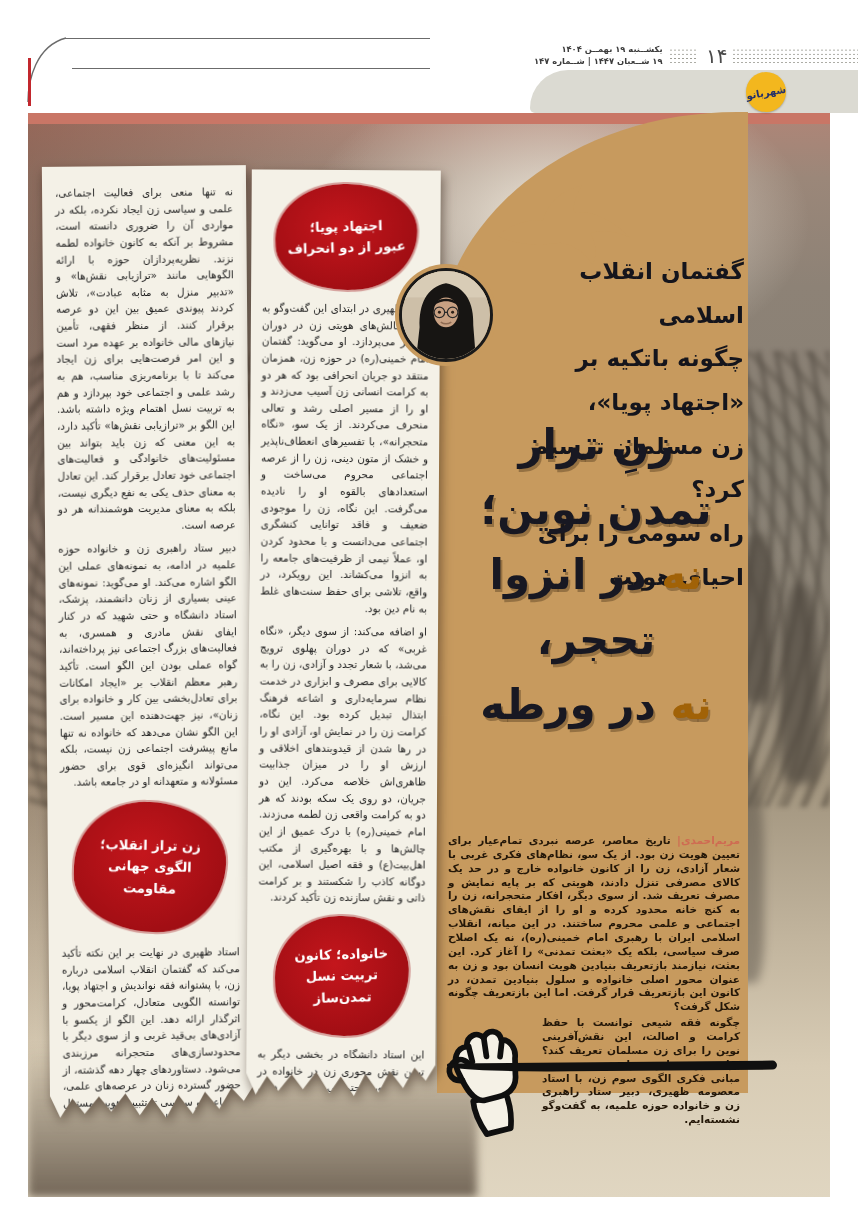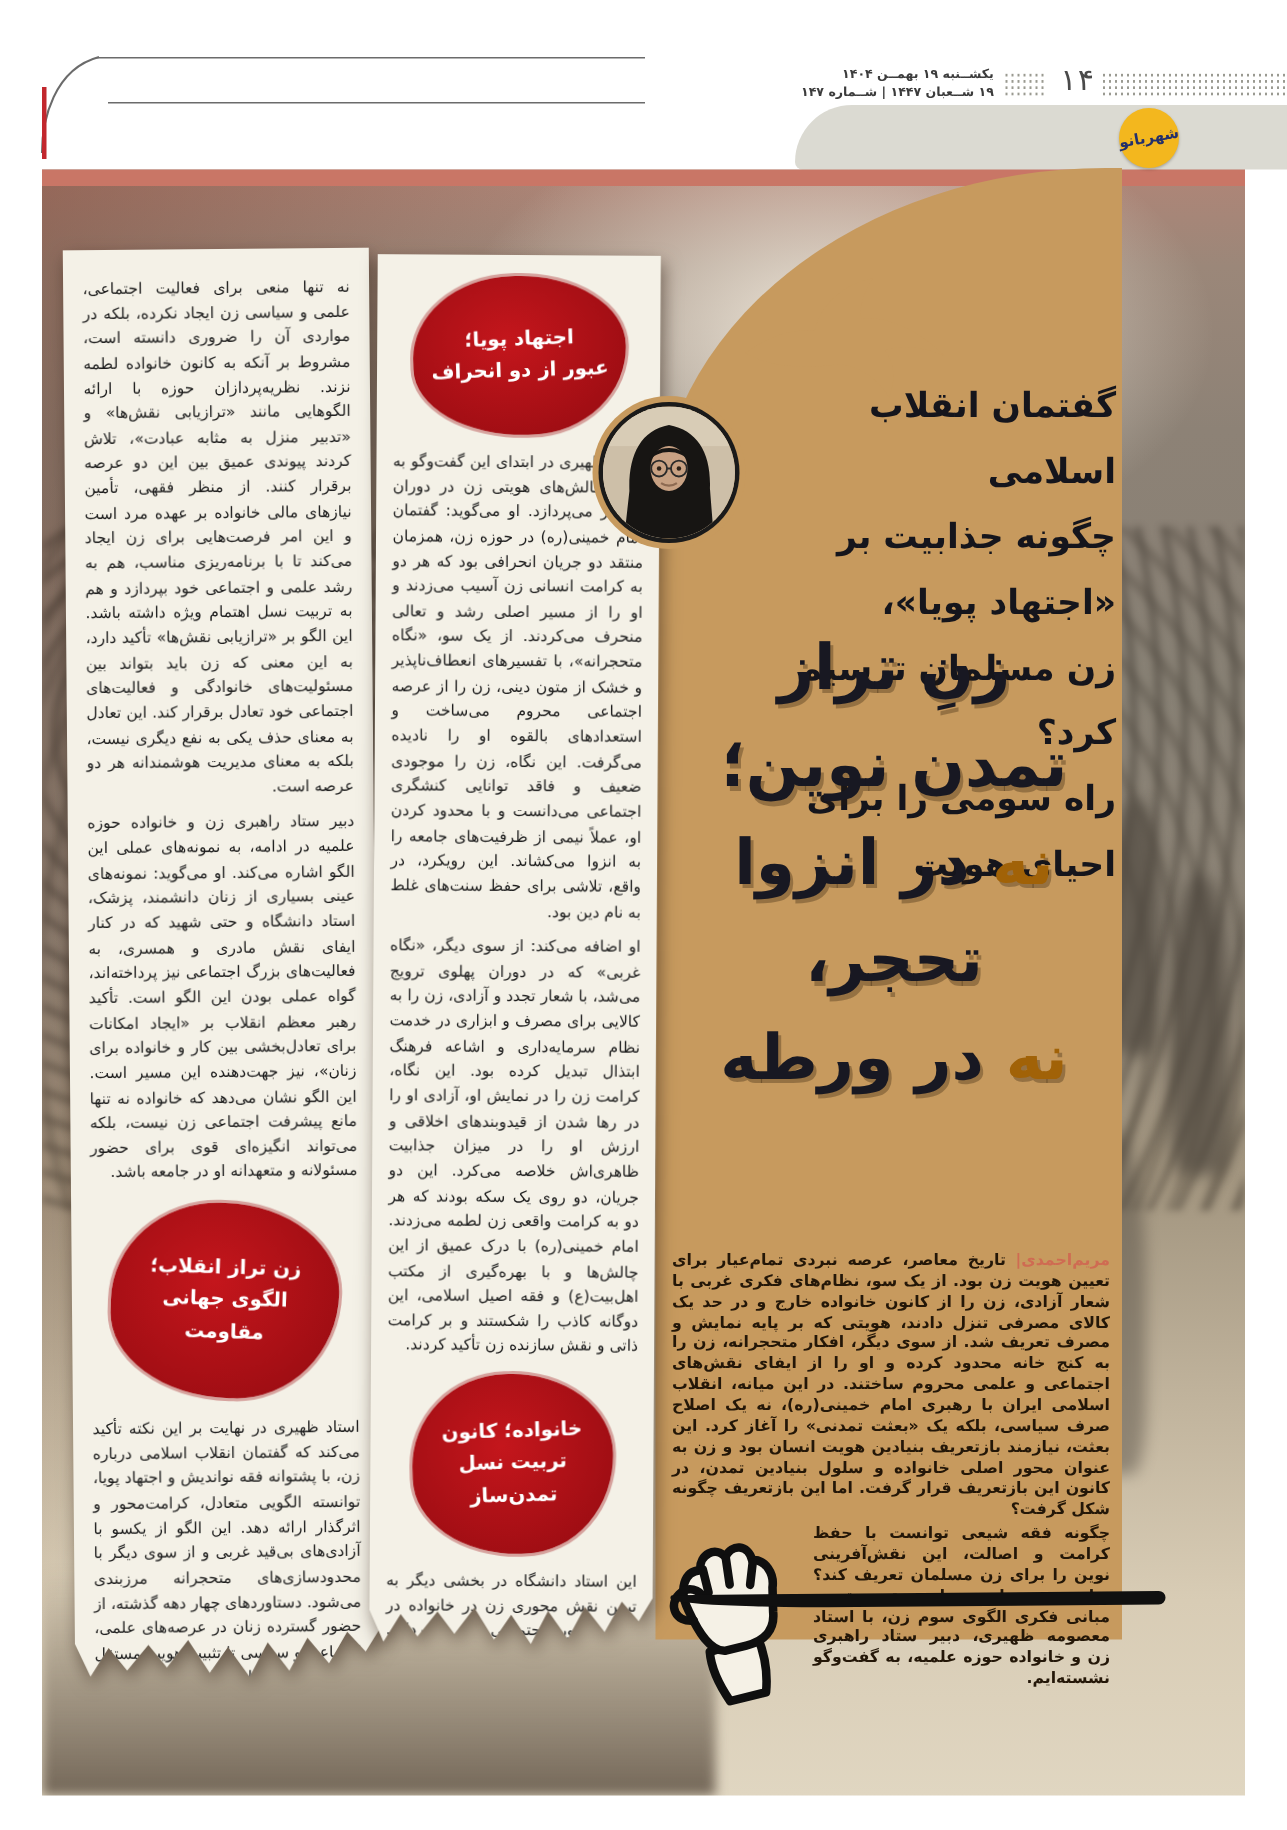--- a/index.html
+++ b/index.html
@@ -13,21 +13,21 @@
   .hdr-curve{position:absolute;left:26px;top:36px;}
   .red-tick{position:absolute;left:28px;top:58px;width:3px;height:48px;background:#c2272d;}
   .banner{position:absolute;left:530px;top:70px;width:328px;height:43px;background:#dbdad2;
           border-radius:46px 0 0 6px;}
   .meta{position:absolute;top:44px;left:528px;right:0;height:24px;display:flex;align-items:center;direction:rtl;}
   .dots{height:17px;background-image:radial-gradient(circle,#9a9a91 0.7px,transparent 0.9px);
         background-size:4px 4.2px;}
   .dots.r{width:138px;}
   .dots.m{width:30px;margin:0 6px;}
   .dots.l{flex:1;margin-right:6px;}
-  .pagenum{font-size:20px;color:#4a4a4a;line-height:1;padding:0 4px;font-family:Liberation Mono, monospace;}
+  .pagenum{font-size:20px;color:#4a4a4a;line-height:1;padding:0 4px;}
   .dates{display:flex;flex-direction:column;justify-content:center;gap:2px;color:#3c3c3c;
          font-size:8.4px;font-weight:bold;line-height:1.15;white-space:nowrap;}
   .logo{position:absolute;left:746px;top:72px;width:40px;height:40px;border-radius:50%;
         background:#f3b71e;z-index:8;display:flex;align-items:center;justify-content:center;
         box-shadow:0 1px 2px rgba(0,0,0,.25);}
   .logo span{color:#23306b;font-size:10px;font-weight:bold;transform:rotate(-10deg);}
 
   
   .photo{position:absolute;left:28px;top:113px;width:802px;height:1084px;overflow:hidden;
          background:linear-gradient(180deg,#b08577 0%,#9b8779 6%,#8d8276 16%,#878074 32%,
@@ -128,21 +128,21 @@
     <div class="strip"></div>
   </div>
 
   <div class="tan"></div>
   <svg class="dove" viewBox="0 0 160 100">
     <path fill="#c79a5e" d="M4 58 C20 46 38 40 54 42 C58 24 74 8 96 4 C89 16 86 26 88 33 C106 31 128 40 148 60 C131 53 116 52 105 56 C112 66 113 77 108 90 C99 76 87 68 72 66 C46 70 20 68 4 58 Z"></path>
   </svg>
 
   <div class="kicker">
     <div>گفتمان انقلاب اسلامی</div>
-    <div>چگونه جذابیت بر «اجتهاد پویا»،</div>
+    <div>چگونه باتکیه بر «اجتهاد پویا»،</div>
     <div>زن مسلمان ترسیم کرد؟</div>
     <div>راه سومی را برای احیای هویت</div>
   </div>
 
   <div class="headline">
     <div><span class="red"></span><span>زنِ تراز</span></div>
     <div><span class="red"></span><span>تمدن نوین؛</span></div>
     <div><span class="red">نه</span><span> در انزوا</span></div>
     <div><span class="red"></span><span>تحجر،</span></div>
     <div><span class="red">نه</span><span> در ورطه</span></div>

